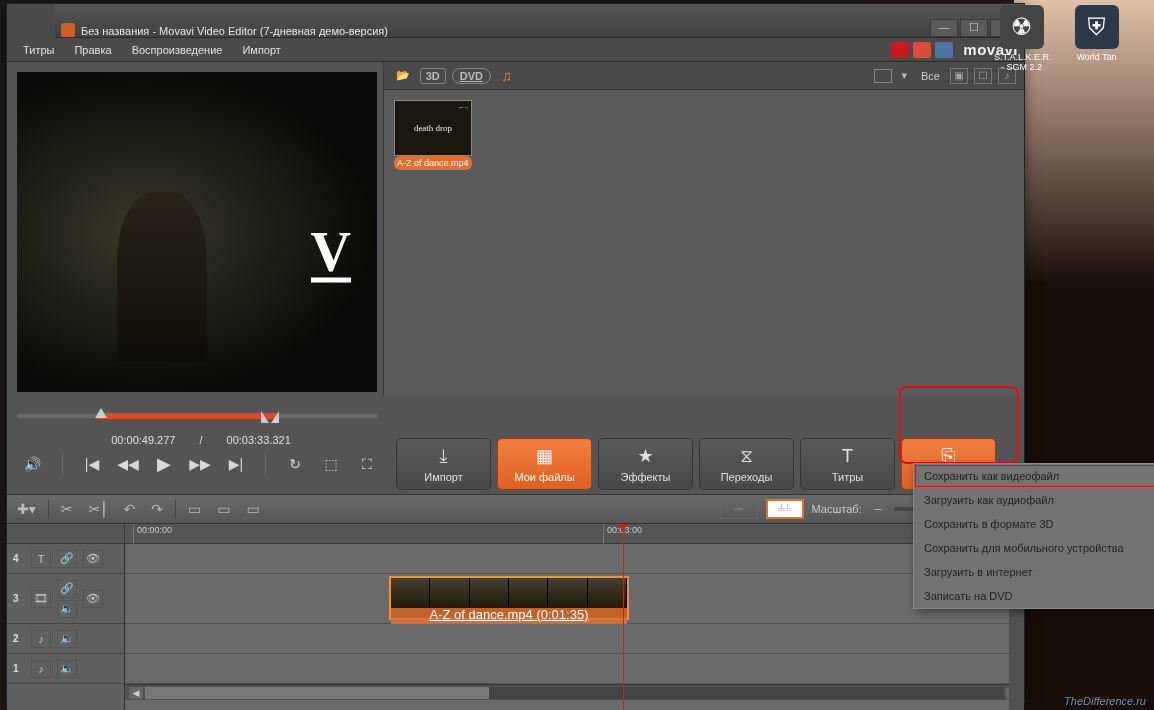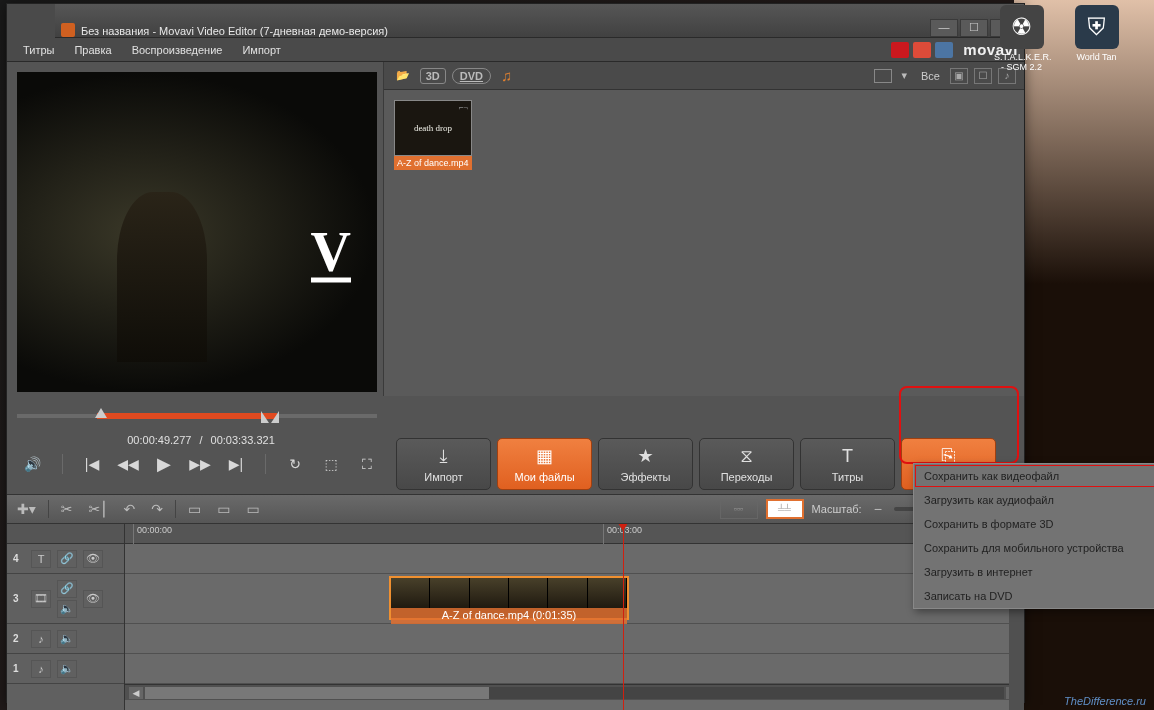--- a/index.html
+++ b/index.html
@@ -40,33 +40,33 @@
 .mt-spacer { flex:1; }
 .mt-square { width:18px; height:14px; border:1px solid #888; }
 .mt-vse { color:#ccc; font-size:11px; padding:0 4px; }
 .mt-ico { width:18px; height:16px; border:1px solid #777; display:flex; align-items:center; justify-content:center; color:#aaa; font-size:10px; }
 
 .media-content { flex:1; padding:10px; background:#5a5a5a; overflow:auto; }
 .media-clip { width: 78px; }
 .clip-thumb { width:78px; height:56px; background:#1a1610; border:1px solid #888; position:relative; display:flex; align-items:center; justify-content:center; }
 .clip-thumb-text { color:#f0f0e8; font-size:9px; text-align:left; font-family:Georgia,serif; line-height:1; }
 .clip-frame-marks { position:absolute; top:2px; right:3px; color:#888; font-size:8px; }
-.clip-name { background:#e07030; color:#fff; font-size:9px; padding:2px 3px; text-align:left; white-space:nowrap; overflow:hidden; }
+.clip-name { background:#e07030; color:#fff; font-size:9px; padding:2px 3px; text-align:left; white-space:nowrap; overflow:hidden;border-radius:6px; }
 
 .scrub-row { height: 38px; background:#545454; display:flex; align-items:center; padding:0 10px; }
 .scrub-track { position:relative; width:360px; height:14px; }
 .scrub-bg { position:absolute; top:6px; left:0; right:0; height:4px; background:#6a6a6a; }
 .scrub-prog { position:absolute; top:5px; left:80px; width:180px; height:6px; background:#e04a20; }
 .scrub-in { position:absolute; top:0; left:78px; width:0; height:0; border-left:6px solid transparent; border-right:6px solid transparent; border-bottom:10px solid #ccc; }
 .scrub-out { position:absolute; top:-3px; left:244px; width:18px; height:18px; }
 .scrub-out::before,.scrub-out::after{content:'';position:absolute;bottom:0;width:0;height:0;border-bottom:12px solid #ccc;}
 .scrub-out::before{left:0;border-right:8px solid transparent;}
 .scrub-out::after{right:0;border-left:8px solid transparent;}
 
-.time-row { display:flex; justify-content:center; gap:8px; color:#e0e0e0; font-size:11px; padding-bottom:4px; background:#545454; width:376px; position:absolute; left:6px; top:430px; }
+.time-row { display:flex; justify-content:center; gap:24px; color:#e0e0e0; font-size:11px; padding-bottom:4px; background:#545454; width:376px; position:absolute; left:6px; top:430px; }
 
 .controls-row { height:60px; background:#545454; display:flex; align-items:center; padding:0 5px; }
 .play-controls { width:376px; display:flex; align-items:center; justify-content:center; gap:14px; }
 .pc-btn { color:#d8d8d8; font-size:14px; cursor:pointer; width:22px; text-align:center; }
 .pc-play { font-size:18px; }
 .pc-divider { width:1px; height:20px; background:#6a6a6a; margin:0 4px; }
 
 .main-buttons { display:flex; gap:6px; margin-left:8px; }
 .main-btn { width:95px; height:52px; background:linear-gradient(#5a5a5a,#484848); border:1px solid #333; border-radius:5px; display:flex; flex-direction:column; align-items:center; justify-content:center; gap:4px; color:#e0e0e0; font-size:11px; cursor:pointer; }
 .main-btn.active { background:linear-gradient(#f08040,#e06020); border-color:#a04010; color:#fff; }
@@ -100,21 +100,21 @@
 .ruler { height:20px; background:#555; border-bottom:1px solid #333; position:relative; color:#ccc; font-size:9px; }
 .ruler-tick { position:absolute; top:0; padding-left:3px; border-left:1px solid #777; height:20px; line-height:12px; }
 .track-lane { height:30px; border-bottom:1px solid #505050; background:#6a6a6a; position:relative; }
 .track-lane.big { height:50px; }
 .playhead { position:absolute; top:0; bottom:0; width:1px; background:#d02010; left:498px; z-index:5; }
 .playhead::before { content:''; position:absolute; top:-1px; left:-5px; width:0; height:0; border-left:5px solid transparent; border-right:5px solid transparent; border-top:8px solid #d02010; }
 
 .clip-tl { position:absolute; top:2px; left:264px; width:240px; height:44px; border:2px solid #f09030; background:#1a1612; }
 .clip-tl-frames { height:30px; display:flex; }
 .clip-tl-frame { flex:1; background:linear-gradient(#48402a,#201a10); border-right:1px solid #000; }
-.clip-tl-label { height:22px; background:rgba(224,112,48,0.85); color:#fff; font-size:11px; text-align:center; line-height:14px; }
+.clip-tl-label { height:22px; background:rgba(224,112,48,0.85); color:#fff; font-size:13px; text-align:center; line-height:14px;text-decoration:underline; }
 
 .hscroll { height:16px; background:#505050; display:flex; align-items:center; padding:0 4px; border-top:1px solid #333; }
 .hscroll-btn { width:14px; height:12px; background:#666; color:#ccc; font-size:9px; text-align:center; line-height:12px; cursor:pointer; }
 .hscroll-track { flex:1; height:12px; background:#444; margin:0 2px; position:relative; }
 .hscroll-thumb { position:absolute; left:0; width:40%; height:100%; background:#787878; }
 .vscroll { position:absolute; right:0; top:50px; width:15px; height:140px; background:#505050; }
 
 .watermark { position:absolute; bottom:3px; right:8px; color:#6090c8; font-size:11px; font-style:italic; z-index:2; }
 </style>
 </head>

